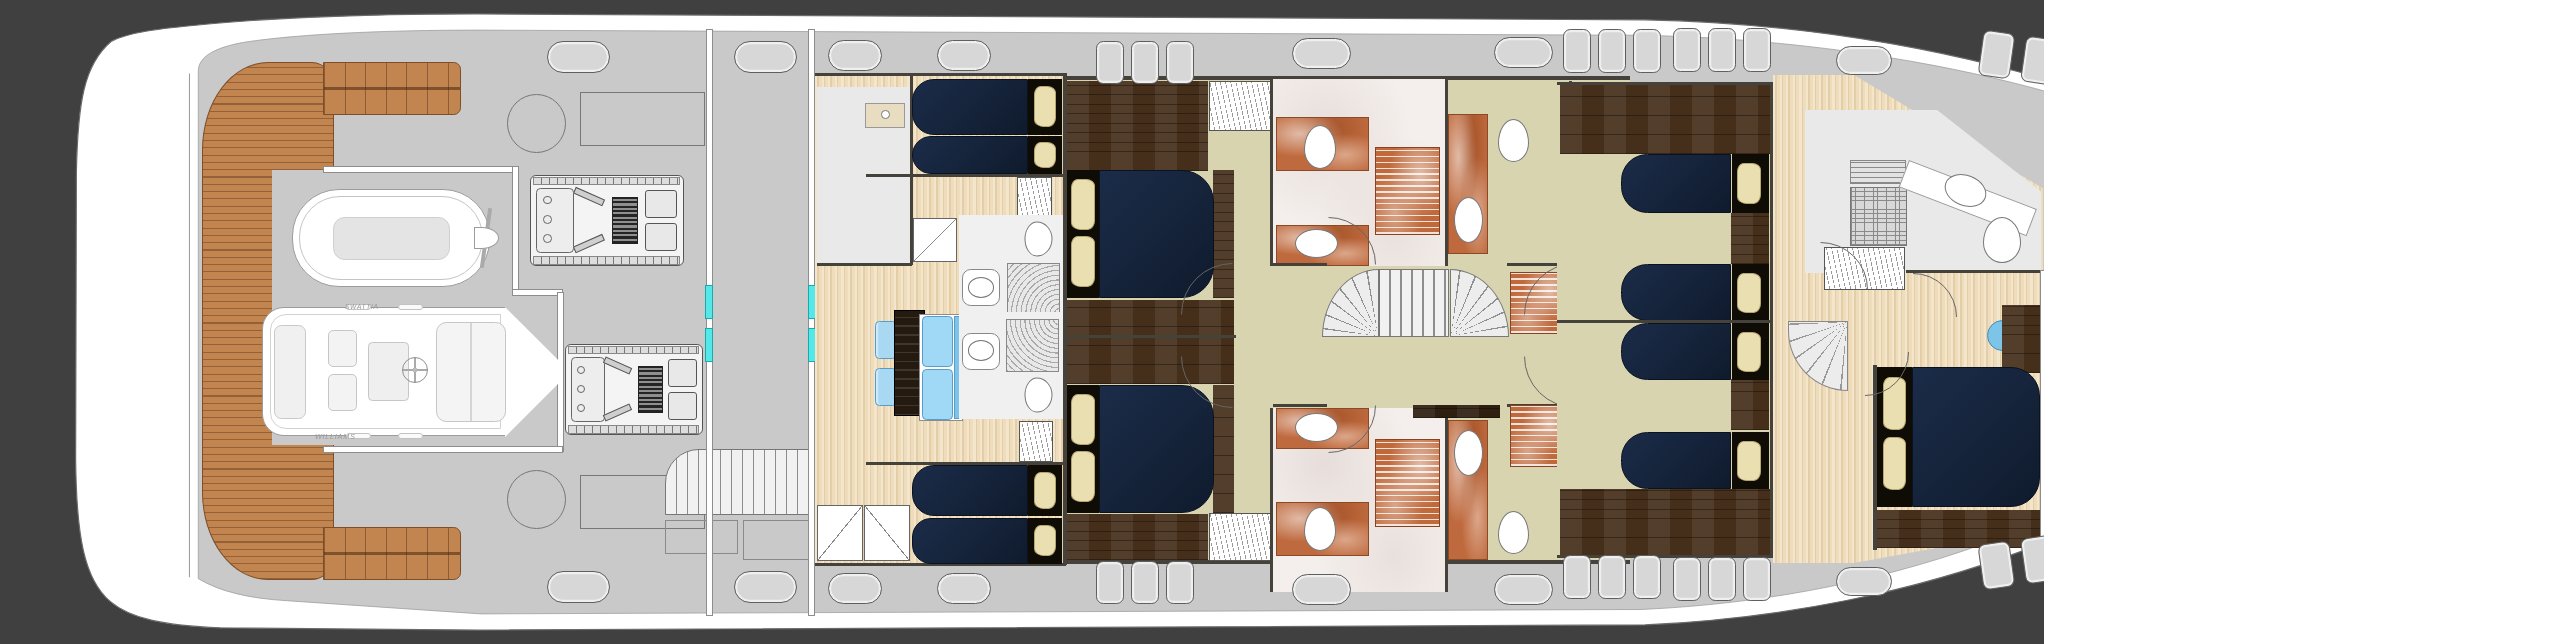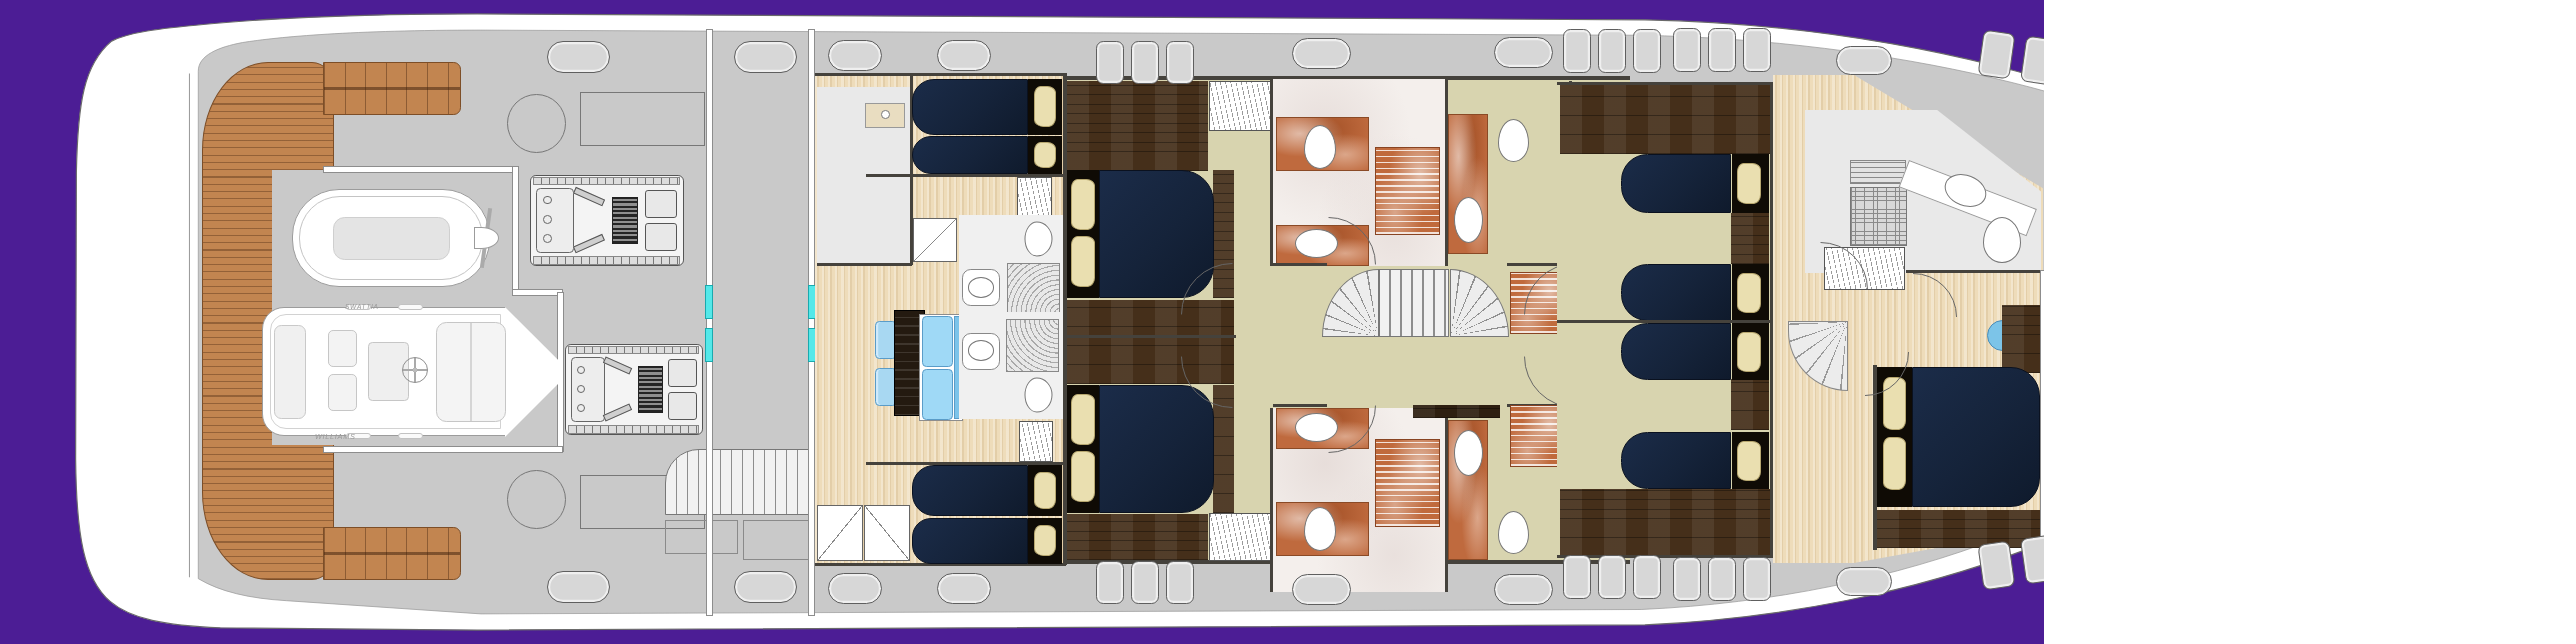--- a/index.html
+++ b/index.html
@@ -1,16 +1,16 @@
 <!DOCTYPE html>
 <html style="font-size:11.7px"><head>
 <meta charset="utf-8">
 <style>
   html,body{margin:0;padding:0;background:#fff;font-family:"Liberation Sans",sans-serif;}
-  #canvas{position:relative;width:2044px;height:644px;background:#4c1d95;overflow:hidden;}
+  #canvas{position:relative;width:2044px;height:644px;background:#404040;overflow:hidden;}
   .a{position:absolute;box-sizing:border-box;}
   
   .kh{background:#d8d4af;}
   .mp{background-color:#eedcba;background-image:repeating-linear-gradient(90deg,rgba(255,255,255,.28) 0 2.2px,rgba(160,120,60,.14) 2.2px 3.7px,transparent 3.7px 6.6px);}
   .dw{background-color:#452f1a;background-image:repeating-linear-gradient(0deg,rgba(0,0,0,.35) 0 0.7px,transparent 0.7px 9.5px),repeating-linear-gradient(90deg,rgba(255,255,255,.07) 0 22px,transparent 22px 44px);}
   .bg2{background:#e9e9e9;}
   .wm{background-color:#f4efec;background-image:radial-gradient(ellipse at 30% 30%,rgba(215,200,196,.45),transparent 50%),radial-gradient(ellipse at 70% 80%,rgba(215,200,196,.38),transparent 45%);}
   .om{background-color:#bf6a3e;background-image:radial-gradient(ellipse at 25% 30%,rgba(255,255,255,.55),transparent 45%),radial-gradient(ellipse at 75% 70%,rgba(255,240,230,.45),transparent 40%),radial-gradient(ellipse at 60% 20%,rgba(140,60,20,.5),transparent 50%);border:0.7px solid #8a4a26;}
   .mo{border:0.7px solid #884422;background-color:#c06a3c;background-image:radial-gradient(ellipse at 70% 30%,rgba(255,255,255,.55),transparent 50%),radial-gradient(ellipse at 30% 75%,rgba(255,255,255,.4),transparent 45%),repeating-linear-gradient(0deg,rgba(255,255,255,.8) 0 1.5px,transparent 1.5px 5.9px);}
   .tk{background-color:#c28550;border:0.7px solid #7d4e27;}

